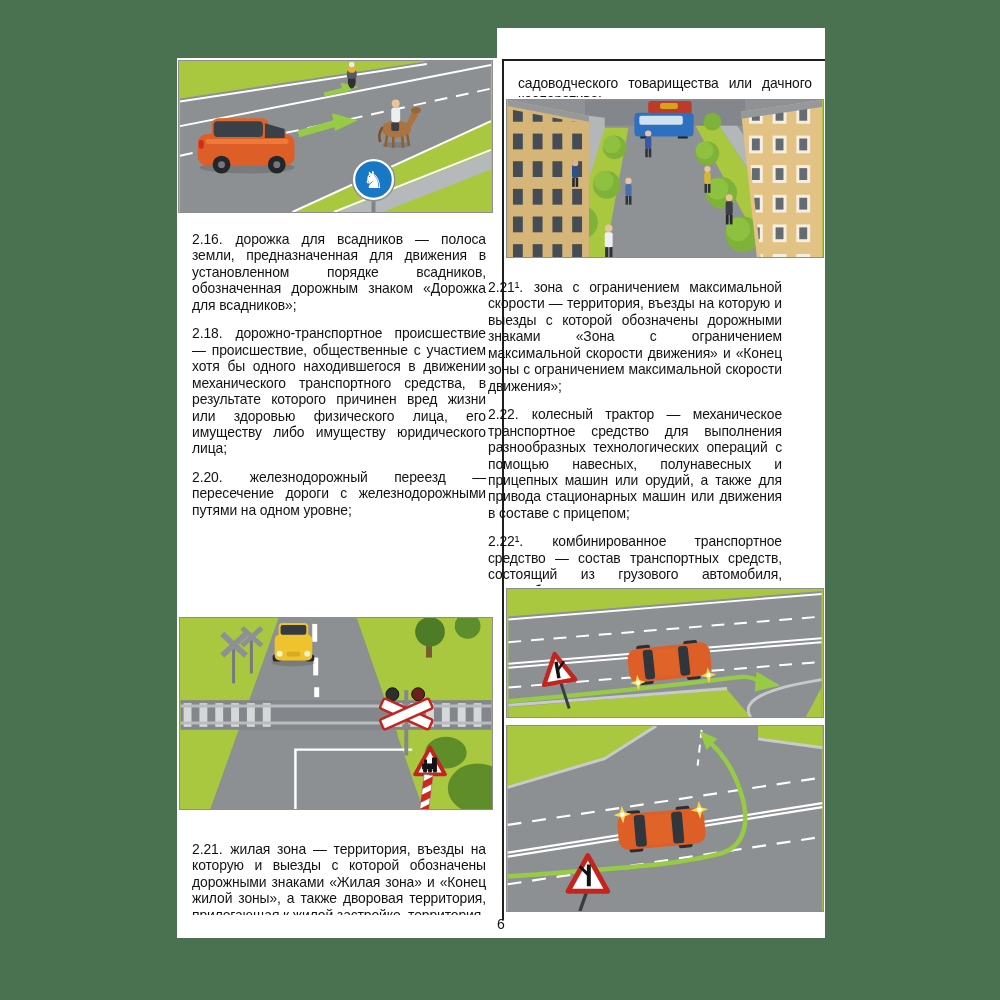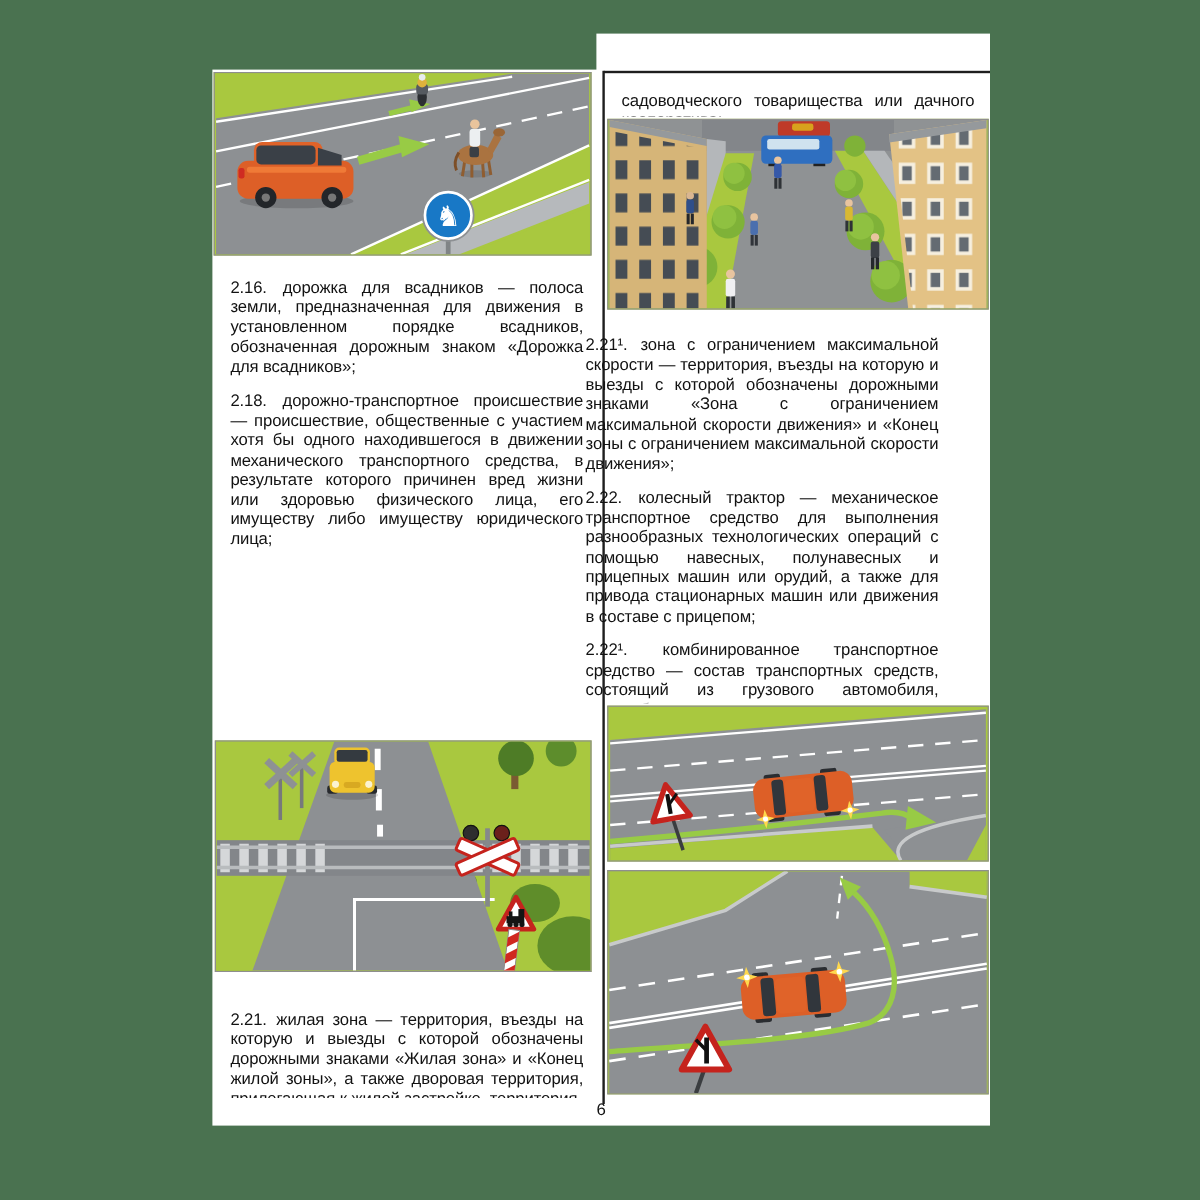--- a/index.html
+++ b/index.html
@@ -373,20 +373,22 @@
     <line x1="22" y1="21" x2="13" y2="12" stroke="#111" stroke-width="3"></line>
   </g>
 </svg>
 </div>
 
 <div class="textblock" id="text-l1">
   <p class="def"><b>2.16.</b>
 <span>дорожка для всадников — полоса земли, предназначенная для движения в установленном порядке всадников, обозначенная дорожным знаком «Дорожка для всадников»;</span></p>
   <p class="def"><b>2.18.</b>
 <span>дорожно-транспортное происшествие — происшествие, общественные с участием хотя бы одного находившегося в движении механического транспортного средства, в результате которого причинен вред жизни или здоровью физического лица, его имуществу либо имуществу юридического лица;</span></p>
+  <p class="def"><b>2.20.</b>
+<span>железнодорожный переезд — пересечение дороги с железнодорожными путями на одном уровне;</span></p>
 </div>
 
 <div class="textblock" id="text-l2">
   <p class="def"><b>2.21.</b>
 <span>жилая зона — территория, въезды на которую и выезды с которой обозначены дорожными знаками «Жилая зона» и «Конец жилой зоны», а также дворовая территория, прилегающая к жилой застройке, территория</span></p>
 </div>
 
 <div class="textblock" id="text-r1">
   <p>садоводческого товарищества или дачного кооператива;</p>
 </div>

